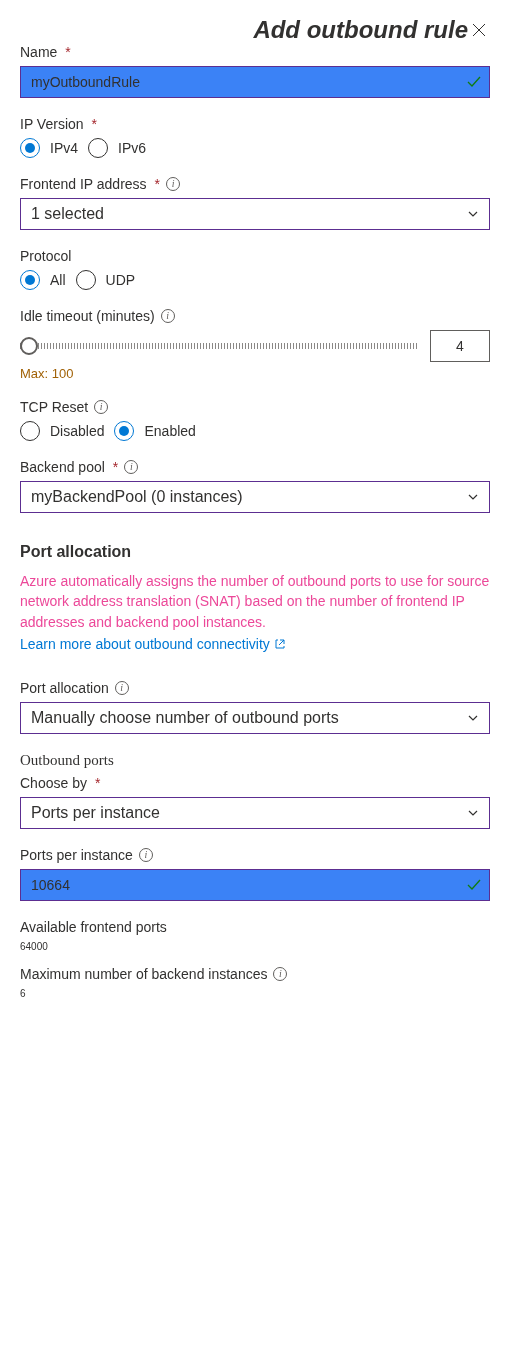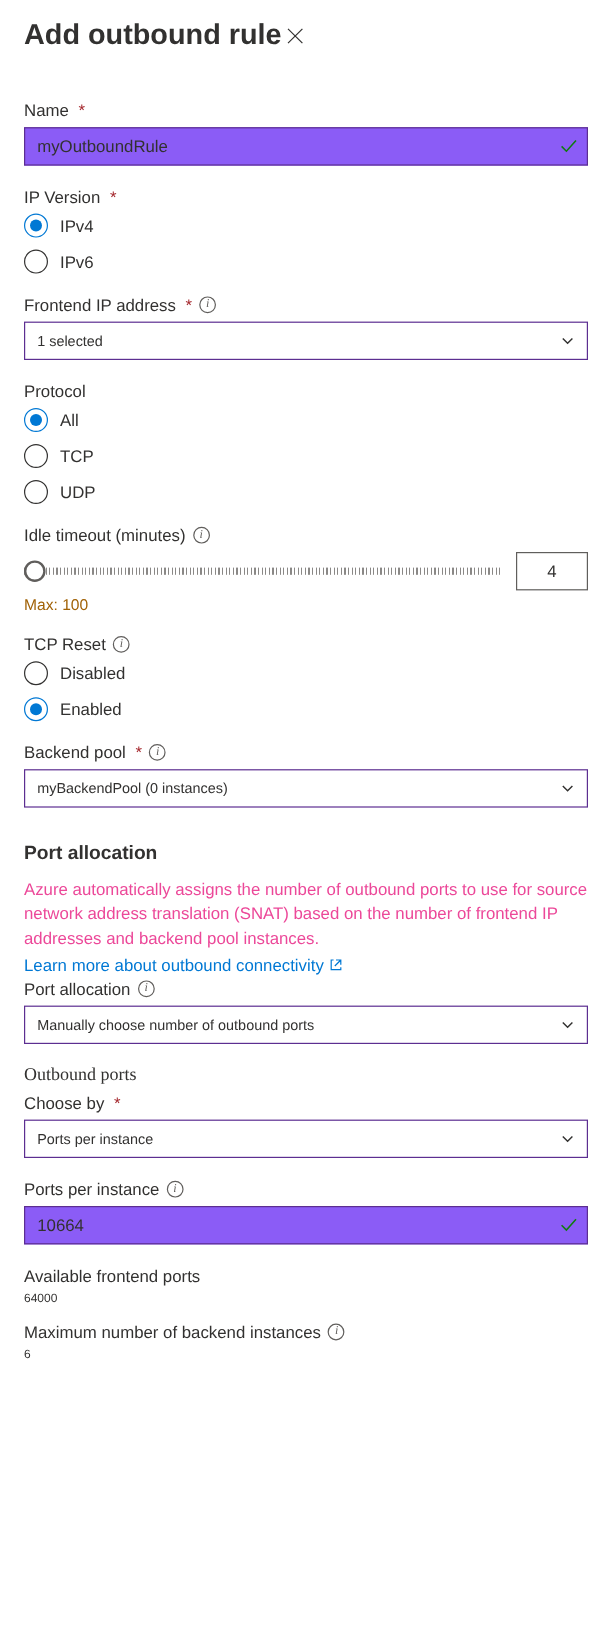--- a/index.html
+++ b/index.html
@@ -1,37 +1,37 @@
 <!DOCTYPE html>
 <html><head>
 <meta charset="utf-8">
 <style>
   * { box-sizing: border-box; margin: 0; padding: 0; font-family: "Segoe UI", Arial, sans-serif; }
   body { width: 510px; background: #fff; color: #323130; padding: 12px 20px 20px 20px; font-size: 14px; }
-  .header-row { display: flex; align-items: center; justify-content: flex-start; margin-bottom: 40px; padding-top: 4px; }
+  .header-row { display: flex; align-items: center; justify-content: flex-end; padding-top: 4px; font-style: italic; }
   .page-title { font-size: 24px; font-weight: 600; color: #323130; }
   .close-btn { font-size: 18px; color: #323130; cursor: pointer; padding: 4px; }
   .field { margin-bottom: 18px; }
   .field-label { font-size: 14px; color: #323130; display: flex; align-items: center; gap: 6px; margin-bottom: 6px; }
   .req { color: #a4262c; margin-left: 2px; }
   .info-icon { display: inline-flex; align-items: center; justify-content: center; width: 14px; height: 14px; border: 1px solid #605e5c; border-radius: 50%; font-size: 10px; color: #605e5c; line-height: 1; font-style: italic; font-family: Georgia, serif; }
   .text-input {
     width: 100%; height: 32px; border: 1px solid #605e5c; padding: 0 30px 0 10px;
-    font-size: 14px; color: #323130; background: #8b5cf6; outline: none;
+    font-size: 14px; color: #323130; background: #3b82f6; outline: none;
   }
   .valid { border-color: #5c2e91; }
   .valid-wrap { position: relative; }
   .check-icon { position: absolute; right: 8px; top: 50%; transform: translateY(-50%); color: #107c10; }
   .select {
     width:100%; height:32px; border:1px solid #5c2e91; background:#fff; display:flex;
     align-items:center; justify-content:space-between; padding:0 10px; cursor:pointer;
   }
-  .select-text { font-size:12px; color:#323130; }
+  .select-text { font-size:16px; color:#323130; }
   .chevron { color:#323130; }
-  .radio-group { display:flex; flex-direction:column; gap:10px; margin-top:4px; }
+  .radio-group { display:flex; flex-direction:row; gap:10px; margin-top:4px; }
   .radio-row { display:flex; align-items:center; gap:10px; cursor:pointer; }
   .radio-outer {
     width:20px; height:20px; border:1px solid #323130; border-radius:50%;
     display:flex; align-items:center; justify-content:center; flex-shrink:0;
   }
   .radio-outer.sel { border-color:#0078d4; }
   .radio-inner { width:10px; height:10px; border-radius:50%; background:#0078d4; }
   .radio-label { font-size:14px; color:#323130; }
   .slider-row { display:flex; align-items:center; gap:12px; margin-top:6px; }
   .slider-track {
@@ -126,24 +126,20 @@
   </div>
   <div class="radio-group">
     <div class="radio-row">
       <span class="radio-outer sel">
           <span class="radio-inner"></span>
         </span>
       <span class="radio-label">All</span>
     </div>
     <div class="radio-row">
       <span class="radio-outer"></span>
-      <span class="radio-label">TCP</span>
-    </div>
-    <div class="radio-row">
-      <span class="radio-outer"></span>
       <span class="radio-label">UDP</span>
     </div>
   </div>
 </div>
 
 <div class="field">
   <div class="field-label">
     <span>Idle timeout (minutes)</span>
     <span class="info-icon">i</span>
   </div>
@@ -186,21 +182,21 @@
     <span class="chevron">
       <svg width="12" height="12" viewBox="0 0 12 12">
           <path d="M2 4 L6 8 L10 4" stroke="#323130" stroke-width="1.2" fill="none"></path>
         </svg>
     </span>
   </div>
 </div>
 
 <div class="section-title">Port allocation</div>
 <div class="desc">Azure automatically assigns the number of outbound ports to use for source network address translation (SNAT) based on the number of frontend IP addresses and backend pool instances.</div>
-<div style="margin-bottom:4px;">
+<div style="margin-bottom:28px;">
   <span class="learn-link">
     <span>Learn more about outbound connectivity</span>
     <span class="ext-icon">
       <svg viewBox="0 0 12 12">
           <path d="M4 2 H2 V10 H10 V8 M6 2 H10 V6 M10 2 L5 7" stroke="#0078d4" stroke-width="1" fill="none"></path>
         </svg>
     </span>
   </span>
 </div>
 

